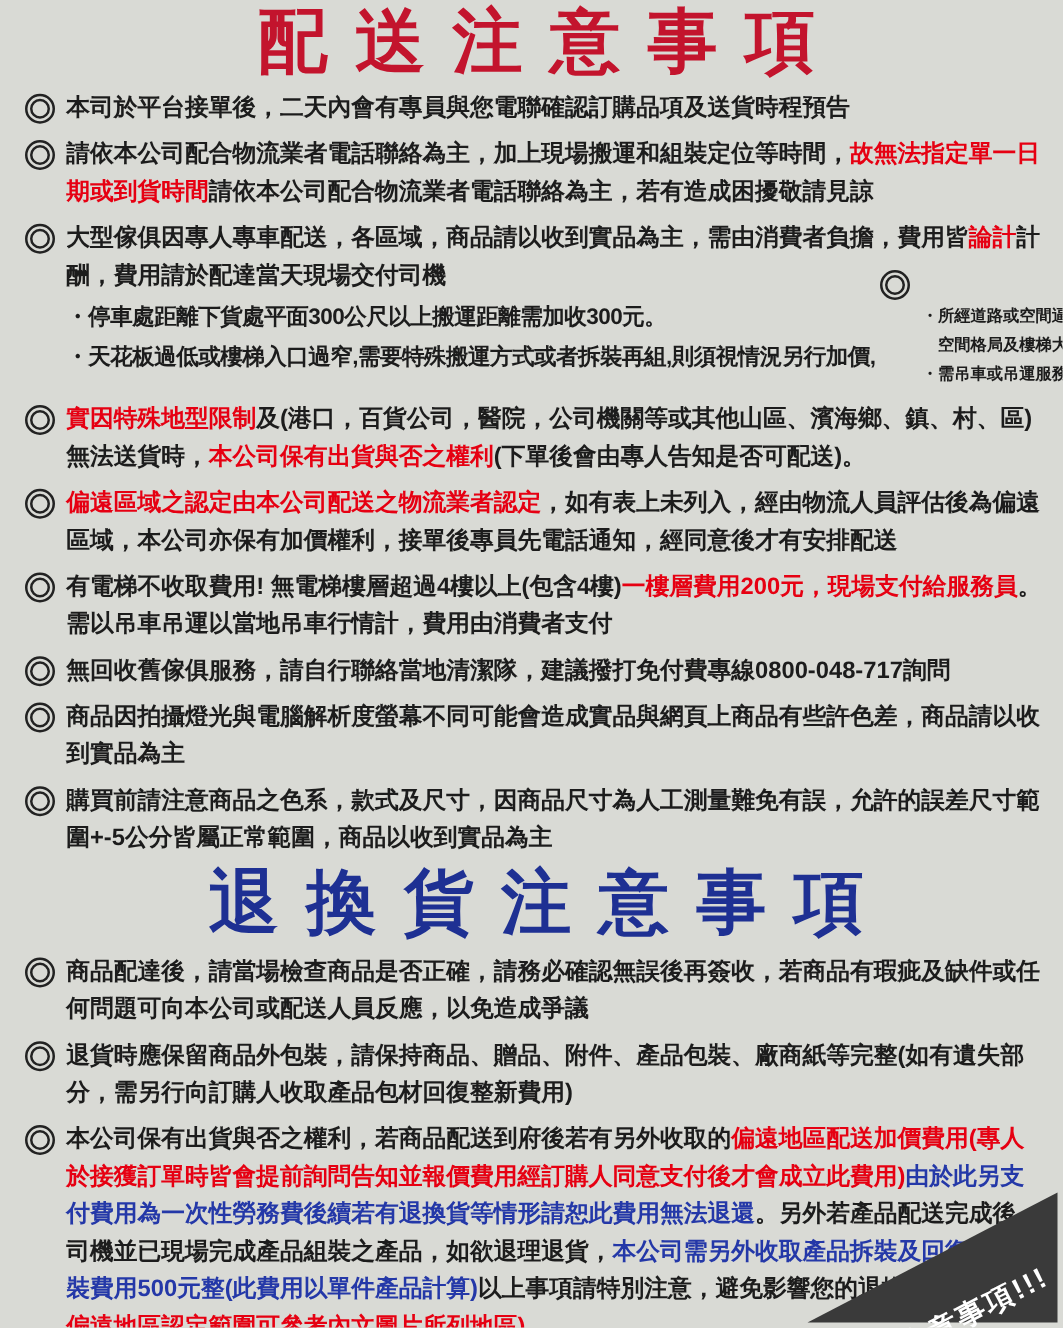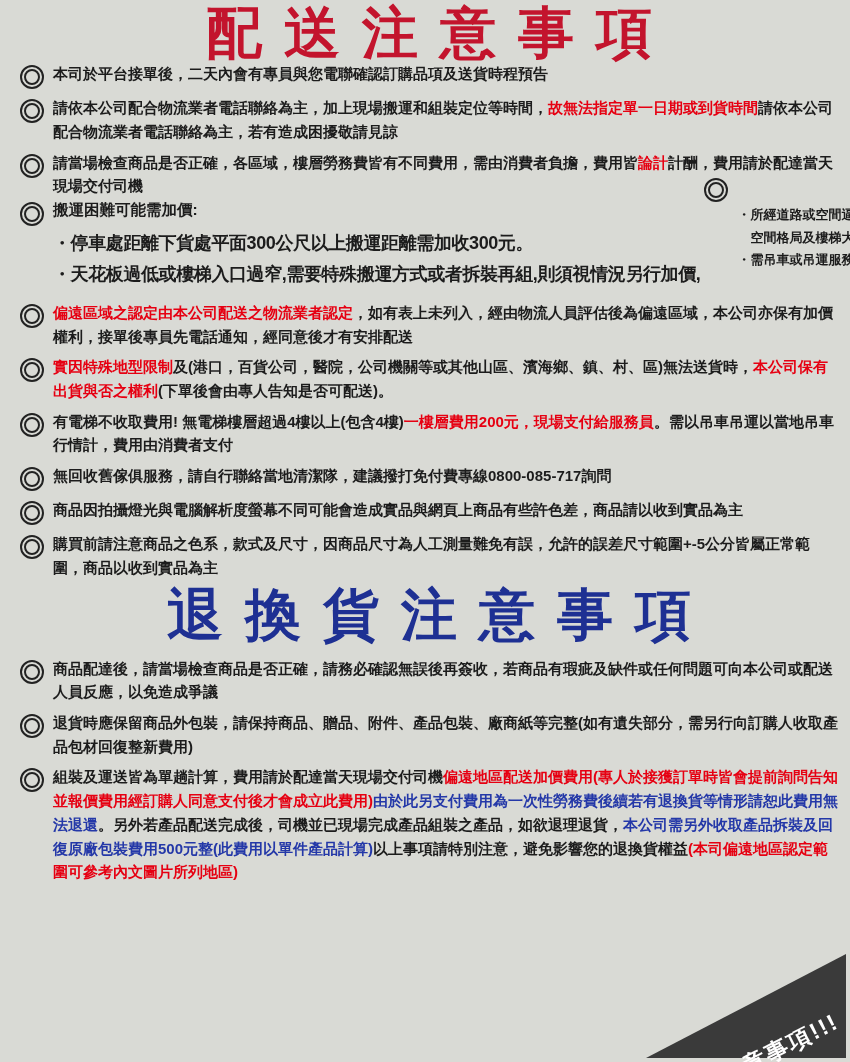--- a/index.html
+++ b/index.html
@@ -11,29 +11,29 @@
   body{
     width:850px;height:1062px;overflow:hidden;position:relative;
     background:var(--background);color:var(--text-color);
     font-family:"Liberation Sans","DejaVu Sans",sans-serif;font-weight:bold;
   }
   .page{position:relative;width:100%;height:100%;padding:4px 12px 0 20px;}
   .title{
     margin:0;text-align:center;font-size:56px;line-height:1.04;font-weight:bold;
     letter-spacing:22px;padding-left:22px;white-space:nowrap;
   }
-  .title.red{color:var(--title-red);}
+  .title.red{color:var(--title-red);margin-bottom:10px;}
   .title.blue{color:var(--title-blue);margin-top:2px;margin-bottom:12px;text-align:center;}
   .item{display:flex;align-items:flex-start;gap:9px;margin:0 0 7px 0;}
   .bullet{
     flex:0 0 24px;width:24px;height:24px;border:2px solid #222;border-radius:50%;
     position:relative;margin-top:3px;
   }
   .bullet::after{content:"";position:absolute;inset:2px;border:2px solid #222;border-radius:50%;}
-  .txt{margin:0;font-size:15px;line-height:1.58;}
+  .txt{margin:0;font-size:19px;line-height:1.58;}
   .c-r{color:var(--red);}
   .c-b{color:var(--blue);}
   .twocol{display:flex;gap:4px;margin:-30px 0 10px 0;}
   .col-left{flex:0 0 390px;padding-top:24px;}
   .col-right{flex:1 1 auto;}
   .col .item{margin-bottom:2px;}
   .subhead{margin:0;font-size:15.5px;line-height:1.45;}
   .sublines{margin:1px 0 0 33px;}
   .sub{margin:0;font-size:18px;line-height:1.75;white-space:nowrap;letter-spacing:-0.4px;}
   .col-right .sub{font-size:13px;letter-spacing:0;}
@@ -63,30 +63,26 @@
       </div>
 
 
       <div class="item">
         <span class="bullet"></span>
         <p class="txt"><span>請依本公司配合物流業者電話聯絡為主，加上現場搬運和組裝定位等時間，</span><span class="c-r">故無法指定單一日期或到貨時間</span><span>請依本公司配合物流業者電話聯絡為主，若有造成困擾敬請見諒</span></p>
       </div>
 
       <div class="item">
         <span class="bullet"></span>
-        <p class="txt"><span>請當場檢查商品是否正確，各區域，樓層勞務費皆有不同費用，需由消費者負擔，費用皆</span><span class="c-r">論計</span><span>計酬，費用請於配達當天現場交付司機</span></p>
+        <p class="txt"><span>大型傢俱因專人專車配送，各區域，商品請以收到實品為主，需由消費者負擔，費用皆</span><span class="c-r">論計</span><span>計酬，費用請於配達當天現場交付司機</span></p>
       </div>
     </div>
 
   <div class="twocol">
     <div class="col col-left">
-      <div class="item">
-        <span class="bullet"></span>
-        <p class="subhead">搬運困難可能需加價:</p>
-      </div>
       <div class="sublines">
 
           <p class="sub">・停車處距離下貨處平面300公尺以上搬運距離需加收300元。</p>
 
           <p class="sub">・天花板過低或樓梯入口過窄,需要特殊搬運方式或者拆裝再組,則須視情況另行加價,</p>
         </div>
     </div>
     <div class="col col-right">
       <div class="item">
         <span class="bullet"></span>
@@ -99,36 +95,36 @@
 
           <p class="sub">・需吊車或吊運服務者(可自行安排吊車或吊運服務者除外)。</p>
         </div>
     </div>
   </div>
 
   <div class="list">
 
       <div class="item">
         <span class="bullet"></span>
-        <p class="txt"><span class="c-r">偏遠區域之認定由本公司配送之物流業者認定</span><span>，如有表上未列入，經由物流人員評估後為偏遠區域，本公司亦保有加價權利，接單後專員先電話通知，經同意後才有安排配送</span></p>
+        <p class="txt"><span class="c-r">實因特殊地型限制</span><span>及(港口，百貨公司，醫院，公司機關等或其他山區、濱海鄉、鎮、村、區)無法送貨時，</span><span class="c-r">本公司保有出貨與否之權利</span><span>(下單後會由專人告知是否可配送)。</span></p>
       </div>
 
       <div class="item">
         <span class="bullet"></span>
-        <p class="txt"><span class="c-r">實因特殊地型限制</span><span>及(港口，百貨公司，醫院，公司機關等或其他山區、濱海鄉、鎮、村、區)無法送貨時，</span><span class="c-r">本公司保有出貨與否之權利</span><span>(下單後會由專人告知是否可配送)。</span></p>
+        <p class="txt"><span class="c-r">偏遠區域之認定由本公司配送之物流業者認定</span><span>，如有表上未列入，經由物流人員評估後為偏遠區域，本公司亦保有加價權利，接單後專員先電話通知，經同意後才有安排配送</span></p>
       </div>
 
       <div class="item">
         <span class="bullet"></span>
         <p class="txt"><span>有電梯不收取費用! 無電梯樓層超過4樓以上(包含4樓)</span><span class="c-r">一樓層費用200元，現場支付給服務員</span><span>。需以吊車吊運以當地吊車行情計，費用由消費者支付</span></p>
       </div>
 
       <div class="item">
         <span class="bullet"></span>
-        <p class="txt"><span>無回收舊傢俱服務，請自行聯絡當地清潔隊，建議撥打免付費專線0800-085-717詢問</span></p>
+        <p class="txt"><span>無回收舊傢俱服務，請自行聯絡當地清潔隊，建議撥打免付費專線0800-048-717詢問</span></p>
       </div>
 
       <div class="item">
         <span class="bullet"></span>
         <p class="txt"><span>商品因拍攝燈光與電腦解析度螢幕不同可能會造成實品與網頁上商品有些許色差，商品請以收到實品為主</span></p>
       </div>
 
       <div class="item">
         <span class="bullet"></span>
         <p class="txt"><span>購買前請注意商品之色系，款式及尺寸，因商品尺寸為人工測量難免有誤，允許的誤差尺寸範圍+-5公分皆屬正常範圍，商品以收到實品為主</span></p>
@@ -144,21 +140,21 @@
         <p class="txt"><span>商品配達後，請當場檢查商品是否正確，請務必確認無誤後再簽收，若商品有瑕疵及缺件或任何問題可向本公司或配送人員反應，以免造成爭議</span></p>
       </div>
 
       <div class="item">
         <span class="bullet"></span>
         <p class="txt"><span>退貨時應保留商品外包裝，請保持商品、贈品、附件、產品包裝、廠商紙等完整(如有遺失部分，需另行向訂購人收取產品包材回復整新費用)</span></p>
       </div>
 
       <div class="item">
         <span class="bullet"></span>
-        <p class="txt"><span>組裝及運送皆為單趟計算，費用請於配達當天現場交付司機</span><span class="c-r">偏遠地區配送加價費用(專人於接獲訂單時皆會提前詢問告知並報價費用經訂購人同意支付後才會成立此費用)</span><span class="c-b">由於此另支付費用為一次性勞務費後續若有退換貨等情形請恕此費用無法退還</span><span>。另外若產品配送完成後，司機並已現場完成產品組裝之產品，如欲退理退貨，</span><span class="c-b">本公司需另外收取產品拆裝及回復原廠包裝費用500元整(此費用以單件產品計算)</span><span>以上事項請特別注意，避免影響您的退換貨權益</span><span class="c-r">(本司偏遠地區認定範圍可參考內文圖片所列地區)</span></p>
+        <p class="txt"><span>本公司保有出貨與否之權利，若商品配送到府後若有另外收取的</span><span class="c-r">偏遠地區配送加價費用(專人於接獲訂單時皆會提前詢問告知並報價費用經訂購人同意支付後才會成立此費用)</span><span class="c-b">由於此另支付費用為一次性勞務費後續若有退換貨等情形請恕此費用無法退還</span><span>。另外若產品配送完成後，司機並已現場完成產品組裝之產品，如欲退理退貨，</span><span class="c-b">本公司需另外收取產品拆裝及回復原廠包裝費用500元整(此費用以單件產品計算)</span><span>以上事項請特別注意，避免影響您的退換貨權益</span><span class="c-r">(本司偏遠地區認定範圍可參考內文圖片所列地區)</span></p>
       </div>
 
     </div>
 
   <div class="corner">
     <span class="corner-tri"></span>
     <span class="corner-label">注意事項!!!</span>
   </div>
 
 </div>

